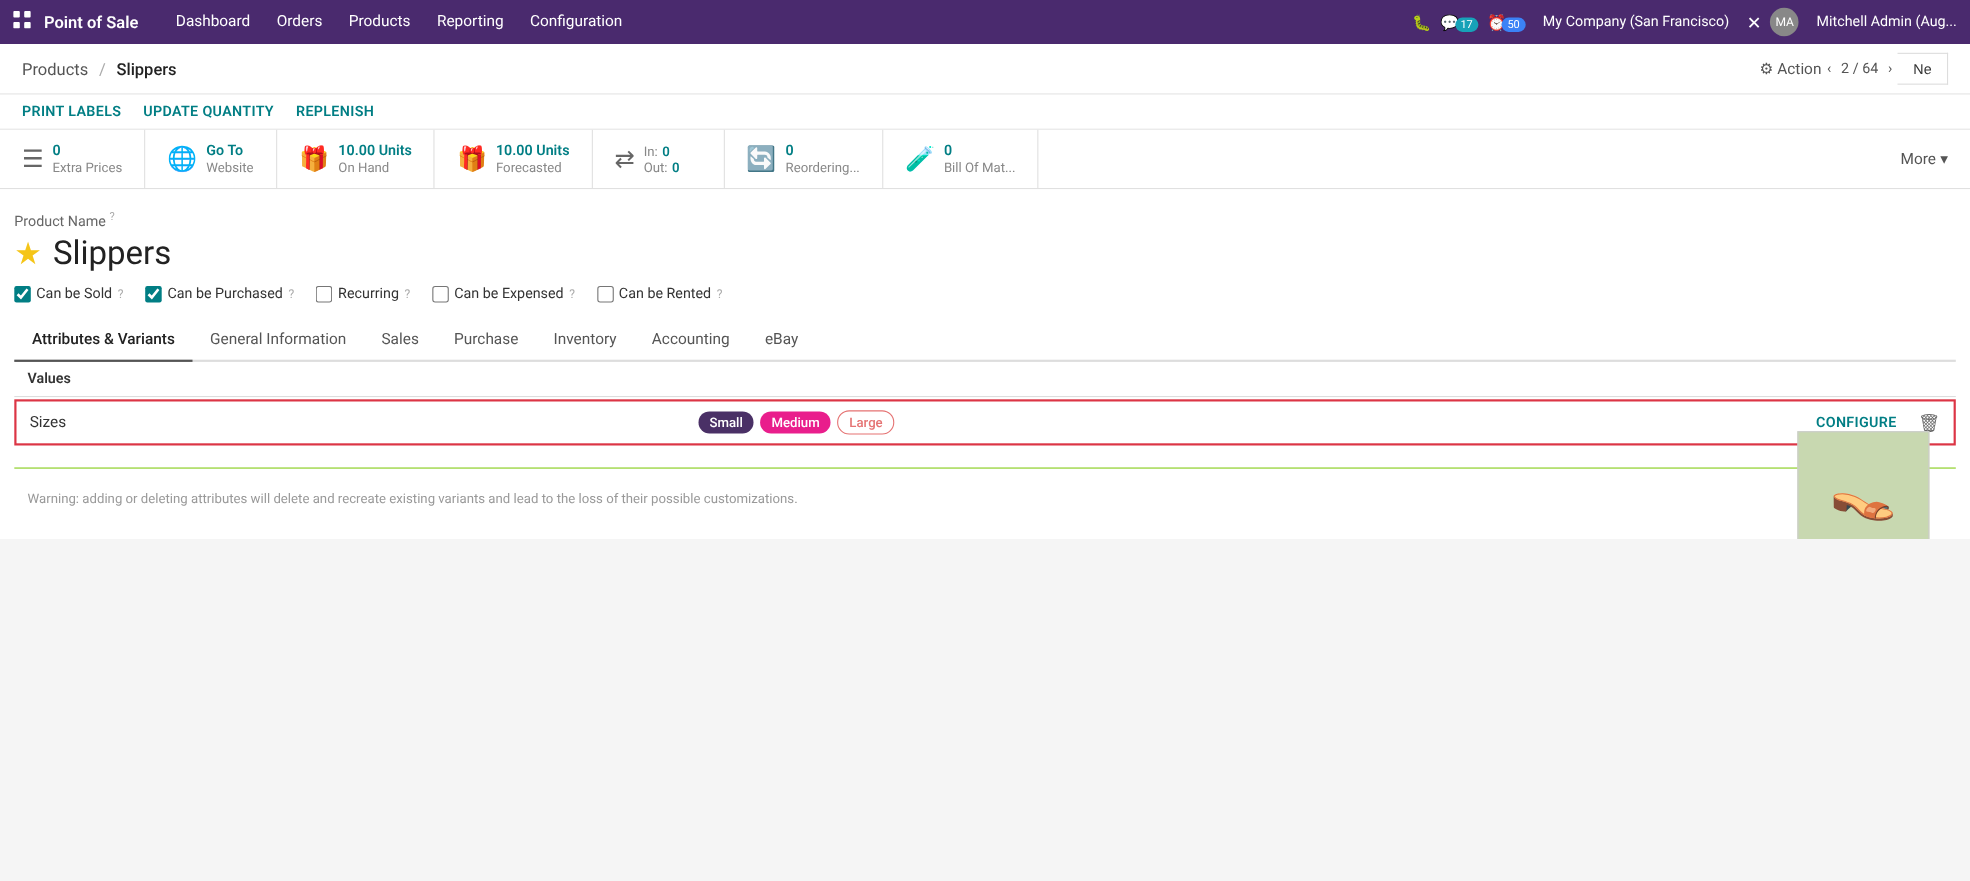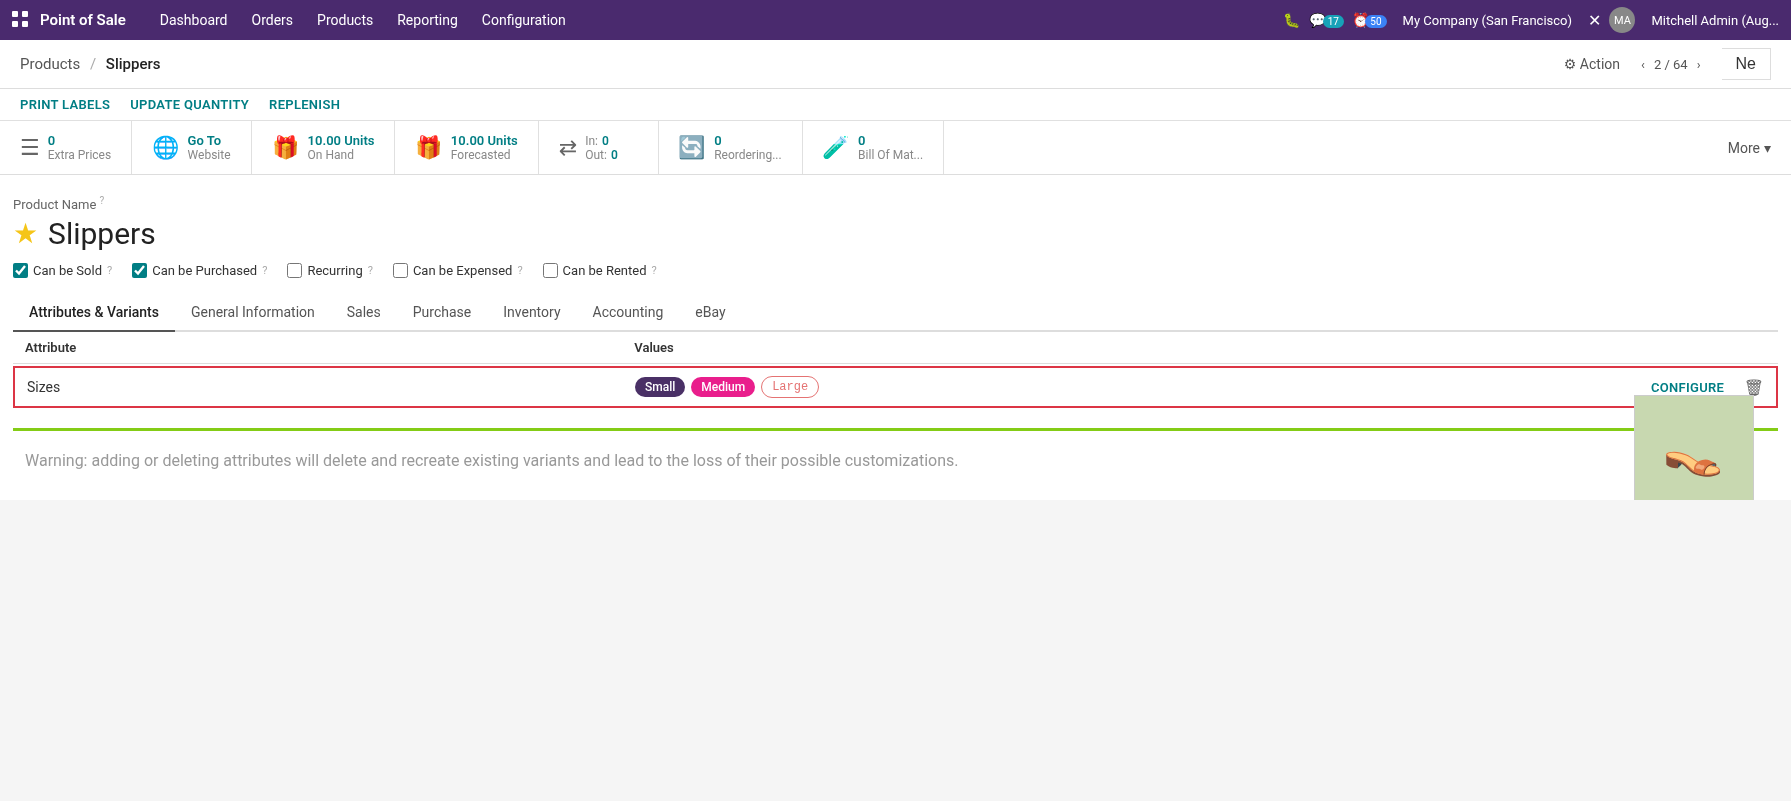--- a/index.html
+++ b/index.html
@@ -32,25 +32,25 @@
       border-bottom: 1px solid #ddd;
       padding: 8px 20px;
       display: flex;
       align-items: center;
       justify-content: space-between;
     }
     .breadcrumb { font-size: 15px; color: #555; }
     .breadcrumb a { color: #555; text-decoration: none; }
     .breadcrumb .sep { margin: 0 6px; color: #aaa; }
     .breadcrumb .current { color: #222; font-weight: 500; }
-    .breadcrumb-actions { display: flex; align-items: center; gap: 16px; }
+    .breadcrumb-actions { display: flex; align-items: center; gap: 0; }
     .action-btn { color: #555; font-size: 14px; cursor: pointer; display: flex; align-items: center; gap: 4px; }
     .pagination { display: flex; align-items: center; gap: 4px; font-size: 13px; color: #555; }
     .pagination .arrow { cursor: pointer; padding: 2px 5px; }
-    .new-btn { background: #fff; border: 1px solid #ddd; border-left: none; padding: 6px 14px; font-size: 16px; cursor: pointer; color: #333; }
+    .new-btn { background: #fff; border: 1px solid #ddd; border-left: none; padding: 6px 14px; font-size: 13px; cursor: pointer; color: #333; }
 
     
     .toolbar {
       background: #fff;
       padding: 8px 20px;
       display: flex;
       align-items: flex-start;
       gap: 20px;
       border-bottom: 1px solid #e0e0e0;
     }
@@ -181,23 +181,23 @@
     .add-line-btn {
       color: #017e84;
       font-size: 13px;
       cursor: pointer;
       padding: 10px 12px;
       display: inline-block;
     }
 
     .warning-text {
       color: #999;
-      font-size: 16px;
+      font-size: 12px;
       padding: 20px 12px 10px;
-      border-top: 3px solid #84cc16;
+      border-top: 1px solid #84cc16;
       margin-top: 20px;
     }
 
     .in-out-block { display: flex; flex-direction: column; font-size: 12px; }
     .in-out-row { display: flex; align-items: center; gap: 4px; }
   </style>
 </head>
 <body>
 
 <nav class="top-nav">
@@ -387,31 +387,30 @@
         <span>Accounting</span>
       </div>
       <div class="tab">
         <span>eBay</span>
       </div>
     </div>
 
     <div class="table-section">
 
       <div class="table-header-row">
-        <div class="col-attribute">Attribute</div>
         <div class="col-values">Values</div>
         <div class="col-actions"></div>
       </div>
 
       <div class="data-row" style="border: 2px solid #dc3545;">
         <div class="col-attribute">Sizes</div>
         <div class="col-values">
           <span class="tag tag-small">Small</span>
           <span class="tag tag-medium" style="background:#e91e8c; color:#fff;">Medium</span>
-          <span class="tag" style="background:transparent; border:1px solid #e57373; color:#e57373;font-family:Liberation Mono, monospace;">Large</span>
+          <span class="tag" style="background:transparent; border:1px solid #e57373; color:#e57373;">Large</span>
         </div>
         <div class="col-actions">
           <span class="configure-btn">CONFIGURE</span>
           &nbsp;
           <span class="delete-btn">🗑</span>
         </div>
       </div>
 
     </div>
 

